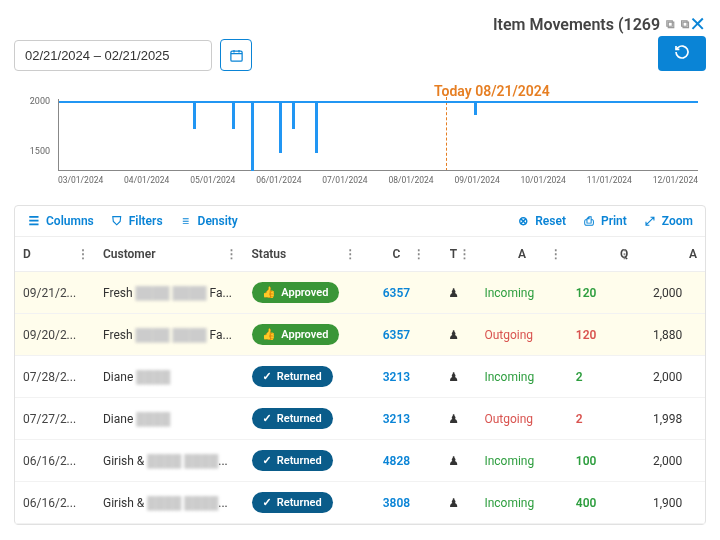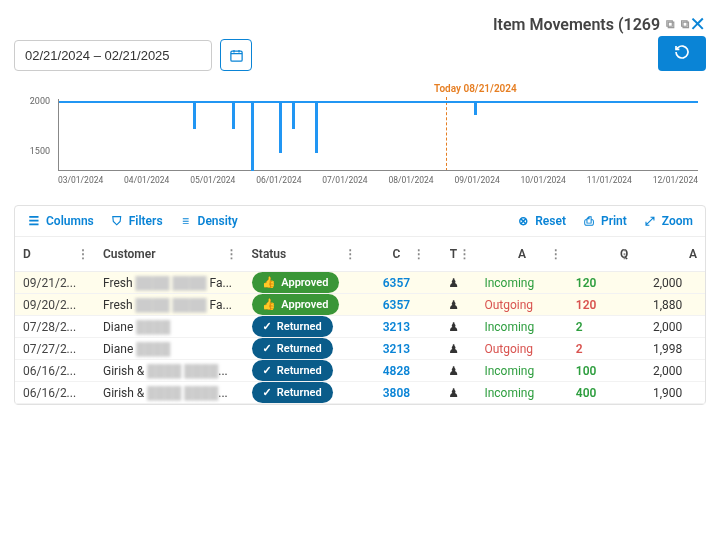--- a/index.html
+++ b/index.html
@@ -7,38 +7,38 @@
 .header { display: flex; align-items: center; justify-content: flex-end; margin-bottom: 0; }
 .title { font-size: 16px; font-weight: 600; color: #444; display: flex; align-items: center; gap: 6px; }
 .copy-ic { color: #999; font-size: 12px; cursor: pointer; }
 .close-btn { color: #0a84d6; font-size: 20px; cursor: pointer; font-weight: 300; }
 .controls-row { display: flex; align-items: flex-end; justify-content: space-between; margin-bottom: 10px; }
 .date-group { display: flex; align-items: center; gap: 8px; }
 .date-input { border: 1px solid #ccc; border-radius: 4px; padding: 7px 10px; font-size: 13px; color: #333; min-width: 175px; background: #fff; }
 .cal-btn { border: 1px solid #0a84d6; border-radius: 4px; width: 32px; height: 32px; display: flex; align-items: center; justify-content: center; color: #0a84d6; background: #fff; cursor: pointer; }
 .refresh-btn { background: #0a84d6; color: #fff; border: none; border-radius: 4px; padding: 8px 16px; font-size: 14px; cursor: pointer; }
 .chart-wrap { position: relative; height: 110px; margin-bottom: 14px; }
-.chart-today-label { position: absolute; top: 2px; left: 420px; font-size: 10px; color: #e67e22; font-weight: 600; }
+.chart-today-label { position: absolute; top: 2px; left: 420px; font-size: 14px; color: #e67e22; font-weight: 600; }
 .chart-today-line { position: absolute; top: 16px; left: 432px; height: 74px; border-left: 1.5px dashed #e67e22; }
 .chart-area { position: absolute; left: 44px; right: 8px; top: 18px; height: 72px; border-left: 1px solid #888; border-bottom: 1px solid #888; }
 .chart-yaxis { position: absolute; left: 0; top: 18px; height: 72px; width: 40px; }
 .ytick { position: absolute; right: 4px; font-size: 9px; color: #666; transform: translateY(-50%); }
 .chart-xaxis { position: absolute; left: 44px; right: 8px; bottom: 0; height: 16px; display: flex; justify-content: space-between; }
 .xtick { font-size: 8.5px; color: #666; }
 .chart-line { position: absolute; left: 0; right: 0; top: 2px; height: 2px; background: #2196f3; }
 .chart-dip { position: absolute; top: 2px; width: 3px; background: #2196f3; }
 .grid-panel { border: 1px solid #e1e1e1; border-radius: 4px; }
 .toolbar { display: flex; align-items: center; justify-content: space-between; padding: 8px 12px; border-bottom: 1px solid #eee; }
 .tool-left, .tool-right { display: flex; gap: 16px; }
 .tool-btn { display: flex; align-items: center; gap: 5px; color: #0a84d6; font-size: 12px; font-weight: 600; cursor: pointer; }
 .tool-ic { width: 14px; height: 14px; display: inline-flex; align-items: center; justify-content: center; }
 table { width: 100%; border-collapse: collapse; }
 th { text-align: left; padding: 10px 8px; font-size: 12px; font-weight: 600; color: #444; border-bottom: 1px solid #eee; position: relative; }
 th .menu-dots { position: absolute; right: 6px; top: 50%; transform: translateY(-50%); color: #888; font-size: 12px; }
-td { padding: 0 8px; font-size: 12px; border-bottom: 1px solid #f2f2f2; vertical-align: middle; }
+td { padding: 10px 8px; font-size: 12px; border-bottom: 1px solid #f2f2f2; vertical-align: middle; }
 tr.highlight { background: #fffdec; }
 .date-cell { color: #444; }
 .cust-cell { color: #333; }
 .cust-blur { color: #ccc; filter: blur(1.5px); }
 .status-pill { display: inline-flex; align-items: center; gap: 5px; color: #fff; border-radius: 14px; padding: 4px 11px; font-size: 11px; font-weight: 600; }
 .pill-approved { background: #3a9637; }
 .pill-returned { background: #0a5c8a; }
 .code-cell { color: #0a84d6; font-weight: 600; text-align: center; }
 .type-ic { text-align: center; color: #333; }
 .action-cell { font-weight: 400; text-align: left; font-size: 12px; }

